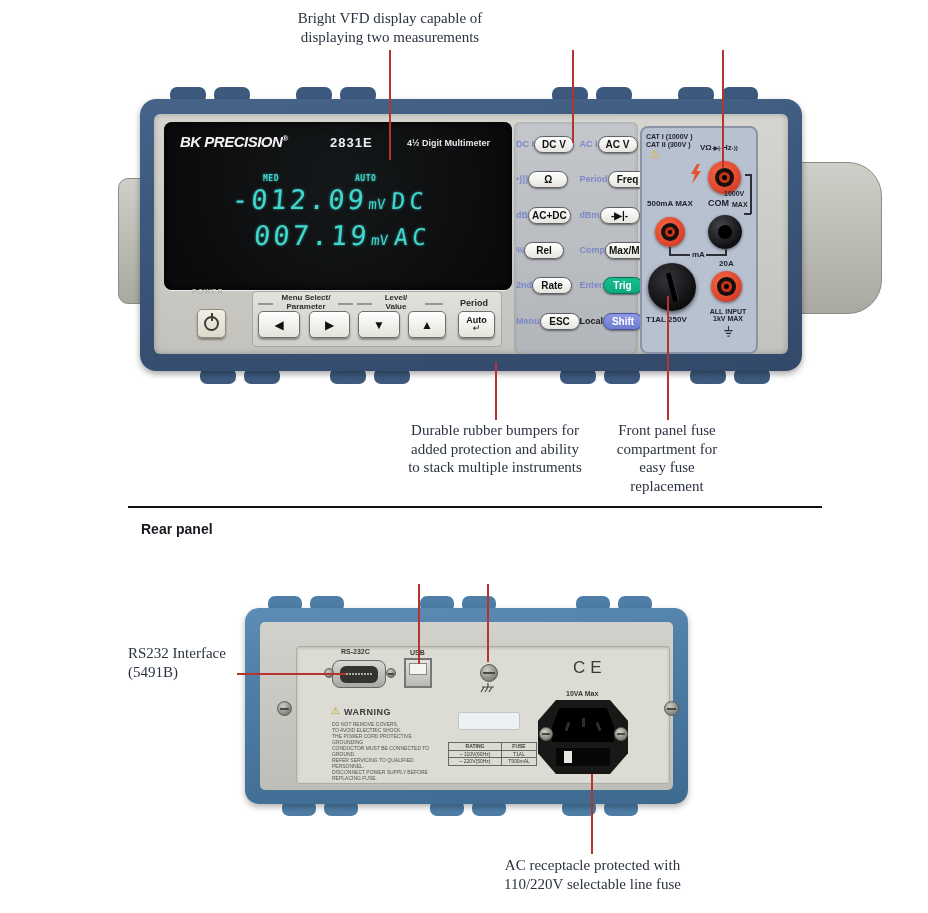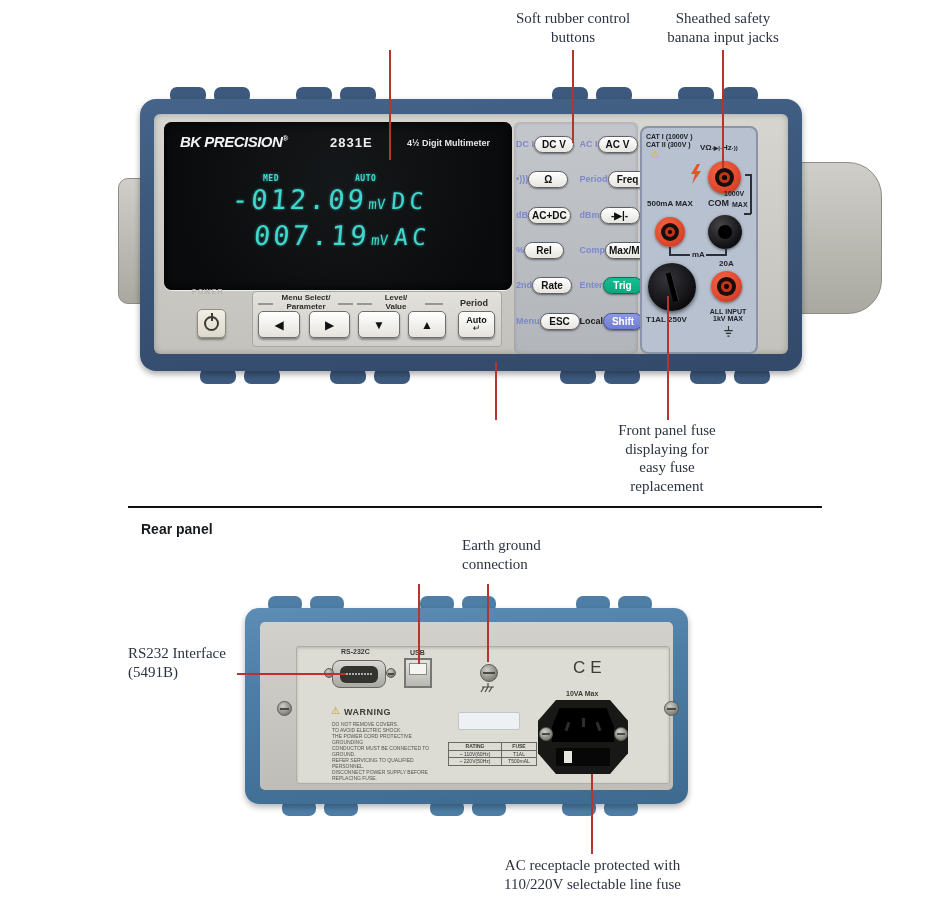--- a/index.html
+++ b/index.html
@@ -115,24 +115,22 @@
   .fusedrawer .slot{position:absolute;left:8px;top:3px;width:8px;height:12px;background:#e8e8e2;}
 
   .heading{font-size:14px;font-weight:bold;color:#15191e;}
   .divider{background:#101010;}
 </style>
 </head>
 <body>
 
 <div id="canvas">
 
-  <div class="abs callout" style="left:503px;top:9px;width:140px;">Soft rubber control
-buttons</div>
-  <div class="abs callout" style="left:653px;top:9px;width:140px;">Sheathed safety
-banana input jacks</div>
+  <div class="abs callout" style="left:290px;top:9px;width:200px;">Bright VFD display capable of
+displaying two measurements</div>
 
   <div class="abs handle" style="left:118px;top:178px;width:36px;height:124px;border-radius:10px;"></div>
   <div class="abs handle" style="left:786px;top:162px;width:94px;height:150px;border-radius:14px 34px 34px 14px;"></div>
 
   <div class="tab-f" style="left:170px;top:87px;"></div>
   <div class="tab-f" style="left:214px;top:87px;"></div>
   <div class="tab-f" style="left:296px;top:87px;"></div>
   <div class="tab-f" style="left:340px;top:87px;"></div>
   <div class="tab-f" style="left:552px;top:87px;"></div>
   <div class="tab-f" style="left:596px;top:87px;"></div>
@@ -313,30 +311,31 @@
       <path d="M6 0 V5 M1.5 5 H10.5 M3.2 8 H8.8 M4.8 11 H7.2" stroke="#2c2f35" stroke-width="1.2" fill="none"></path>
     </svg>
   </div>
 
   <div class="abs leader-v" style="left:389px;top:50px;height:110px;"></div>
   <div class="abs leader-v" style="left:572px;top:50px;height:93px;"></div>
   <div class="abs leader-v" style="left:722px;top:50px;height:118px;"></div>
   <div class="abs leader-v" style="left:495px;top:362px;height:58px;"></div>
   <div class="abs leader-v" style="left:667px;top:296px;height:124px;"></div>
 
+  <div class="abs callout" style="left:389px;top:421px;width:212px;">Durable rubber bumpers for
+added protection and ability
+to stack multiple instruments</div>
   <div class="abs callout" style="left:601px;top:421px;width:132px;">Front panel fuse
-displaying for
+compartment for
 easy fuse
 replacement</div>
 
   <div class="abs divider" style="left:128px;top:506px;width:694px;height:2px;"></div>
   <div class="abs heading" style="left:141px;top:521px;">Rear panel</div>
 
-  <div class="abs callout" style="left:462px;top:536px;width:110px;text-align:left;">Earth ground
-connection</div>
   <div class="abs callout" style="left:128px;top:644px;width:118px;text-align:left;">RS232 Interface
 (5491B)</div>
 
   <div class="tab-r" style="left:268px;top:596px;"></div>
   <div class="tab-r" style="left:310px;top:596px;"></div>
   <div class="tab-r" style="left:420px;top:596px;"></div>
   <div class="tab-r" style="left:462px;top:596px;"></div>
   <div class="tab-r" style="left:576px;top:596px;"></div>
   <div class="tab-r" style="left:618px;top:596px;"></div>
   <div class="tab-r" style="left:282px;top:800px;"></div>

